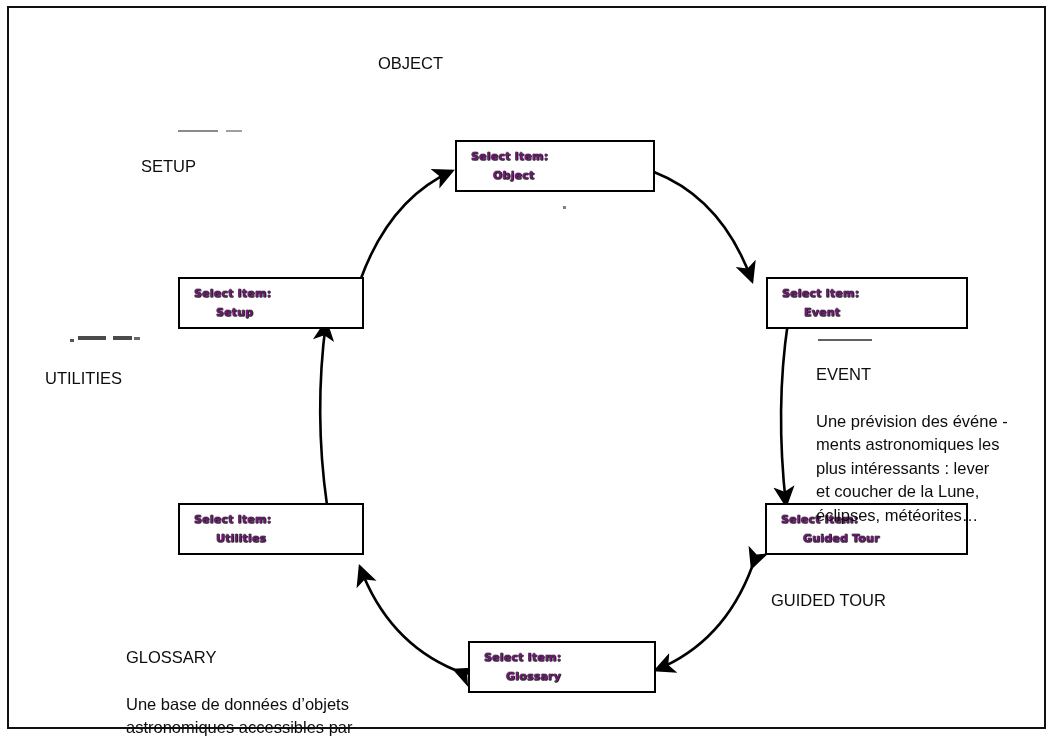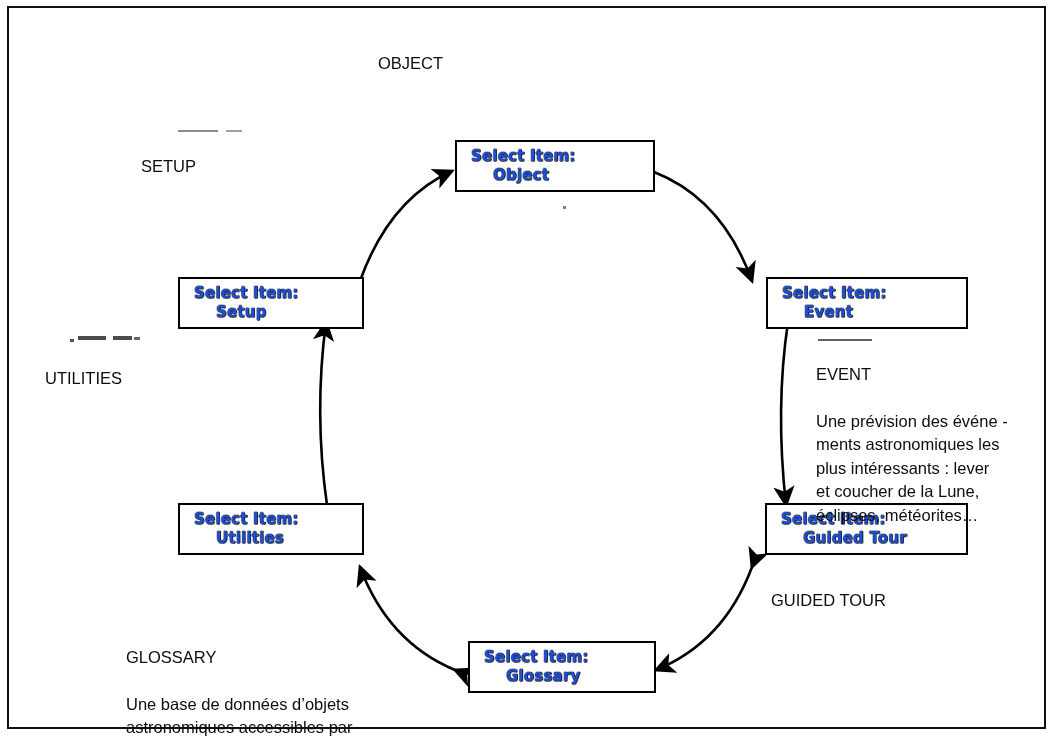--- a/index.html
+++ b/index.html
@@ -40,24 +40,24 @@
   .menu-box {
     position: absolute;
     border: 2.5px solid #000000;
     background: #ffffff;
     box-sizing: border-box;
     padding: 5px 0 0 0;
   }
   .menu-box .mb-line {
     font-family: "DejaVu Sans", sans-serif;
     font-weight: bold;
-    font-size: 15px;
+    font-size: 11px;
     line-height: 19px;
     letter-spacing: 0.2px;
-    color: #1d4ed8;
+    color: #701a75;
     white-space: nowrap;
     
     text-shadow: 0.7px 0 0 rgba(0,0,0,0.85),
                  -0.7px 0 0 rgba(0,0,0,0.45),
                   0 0.7px 0 rgba(0,0,0,0.55),
                   0 -0.6px 0 rgba(0,0,0,0.30),
                   0.9px 0.7px 0 rgba(0,0,0,0.25);
     filter: blur(0.25px);
   }
   .menu-box .mb-l1 { padding-left: 14px; }

